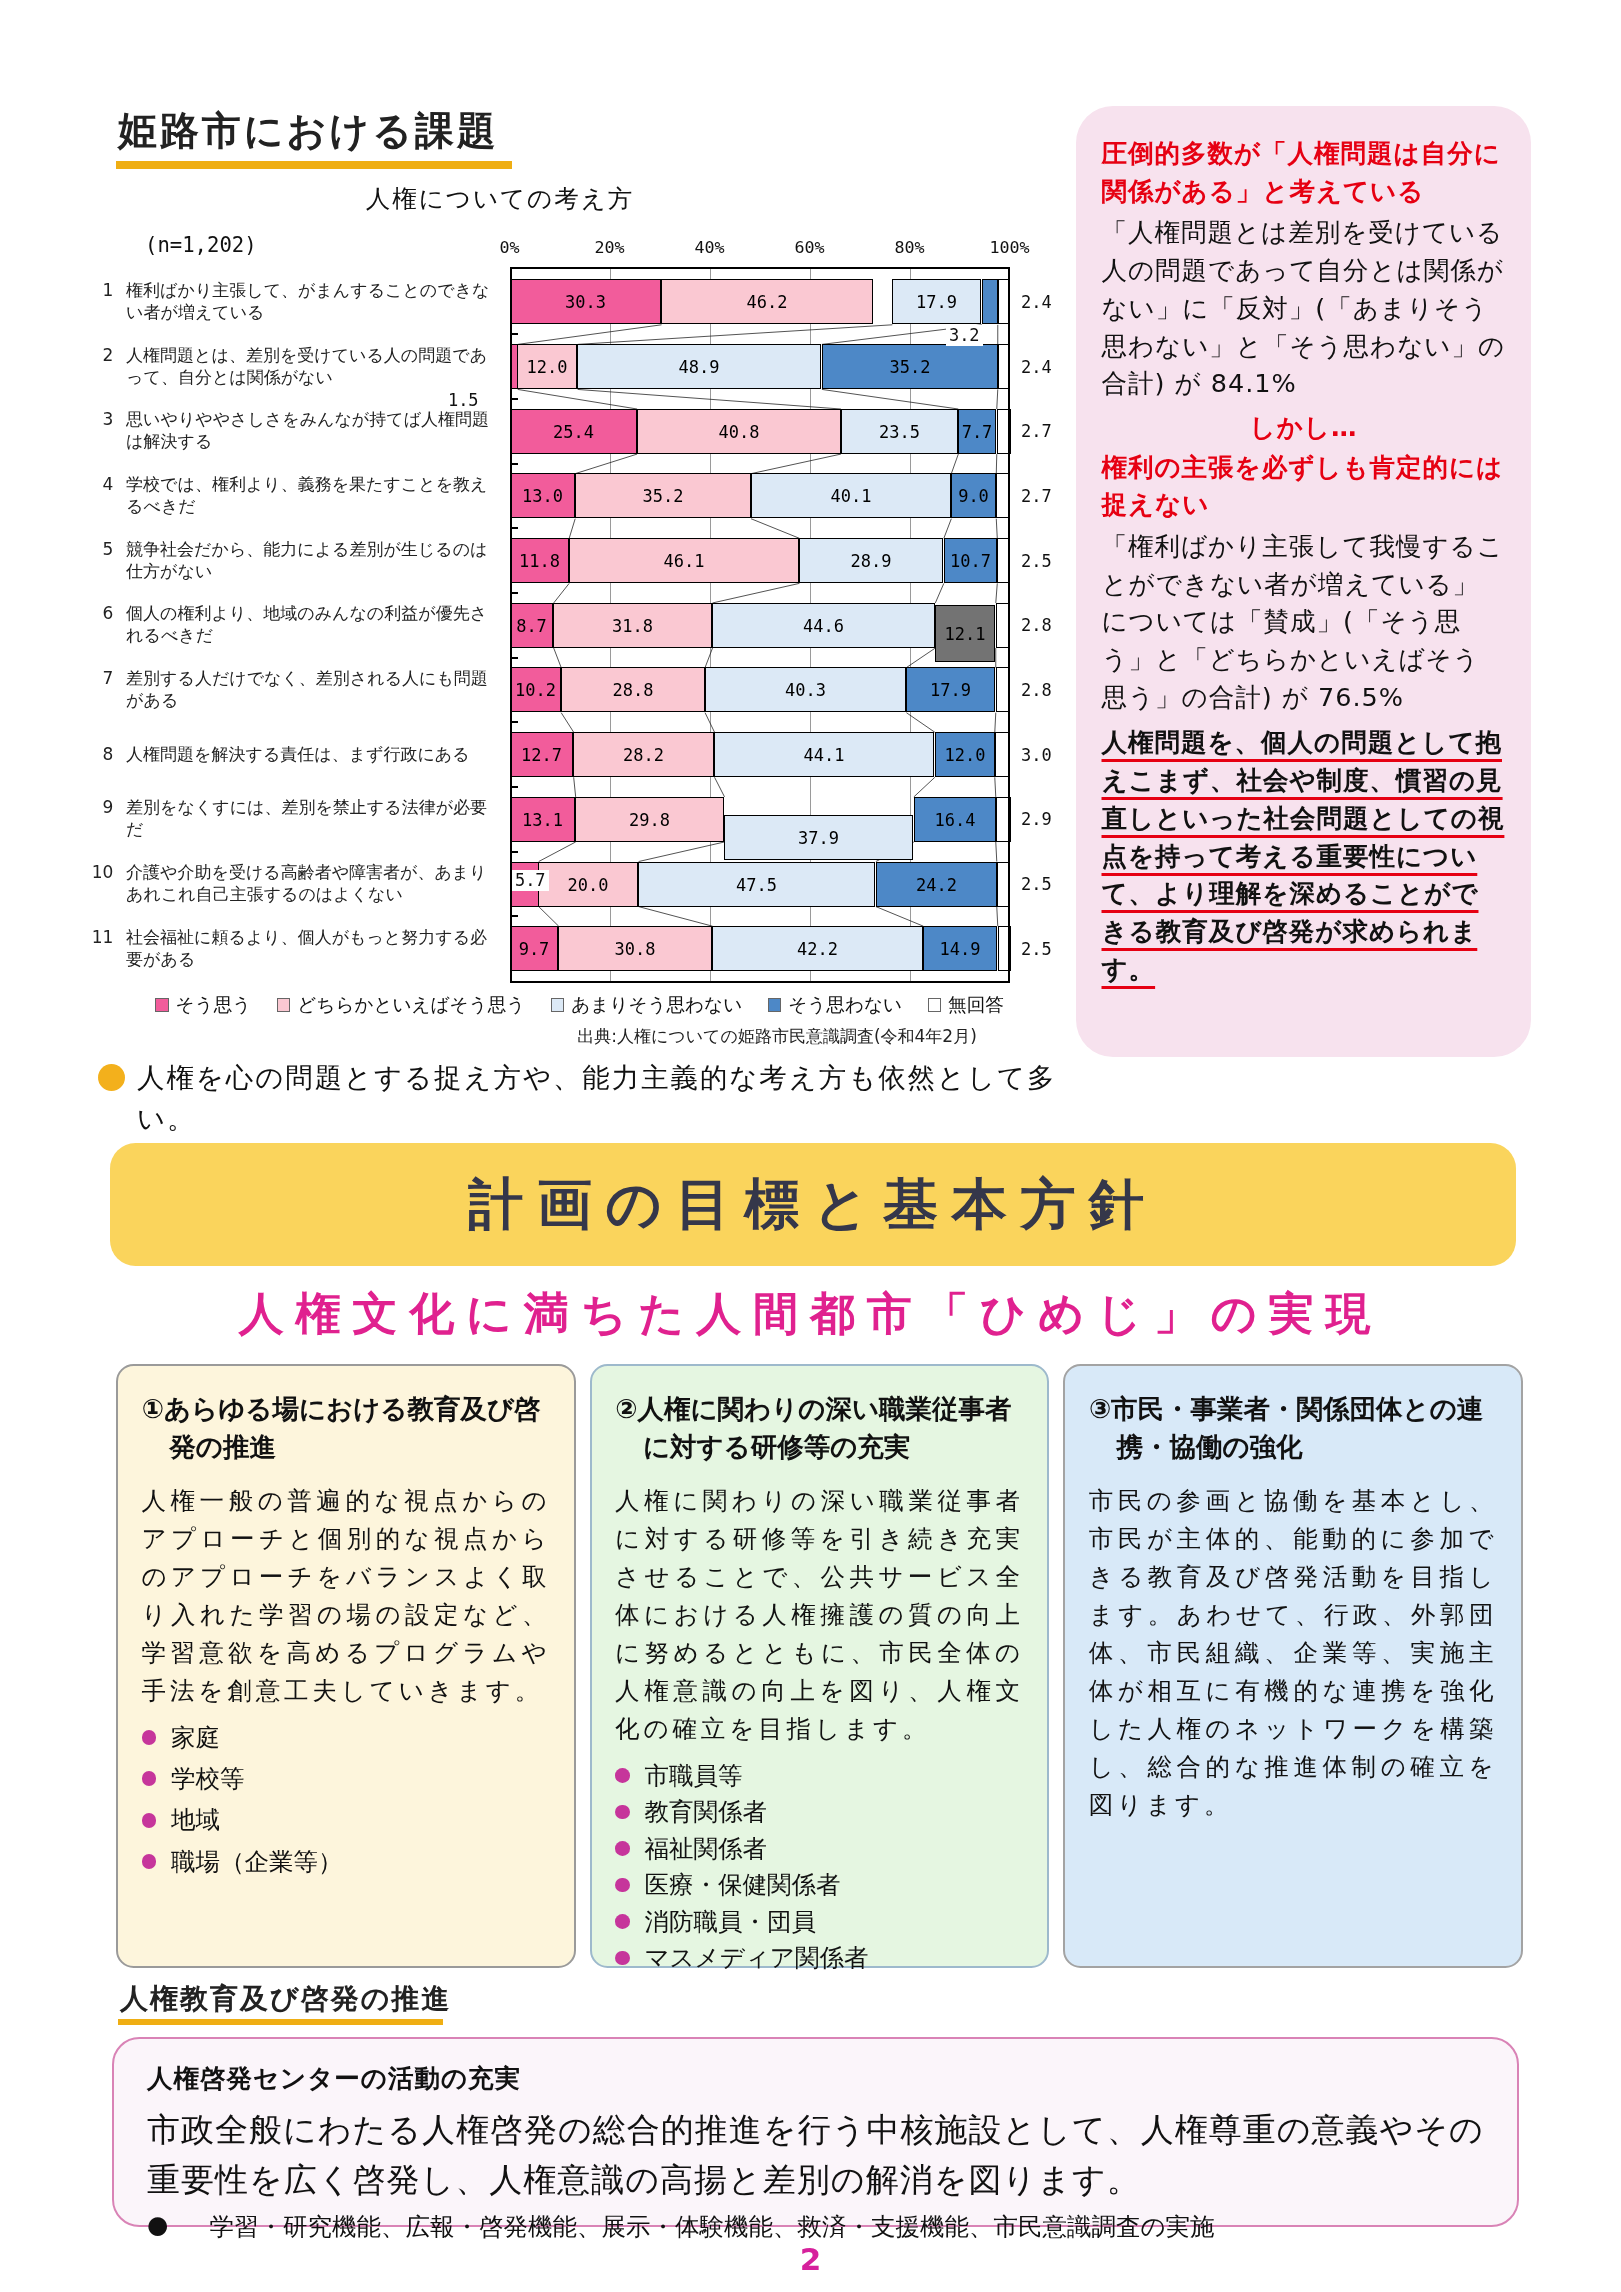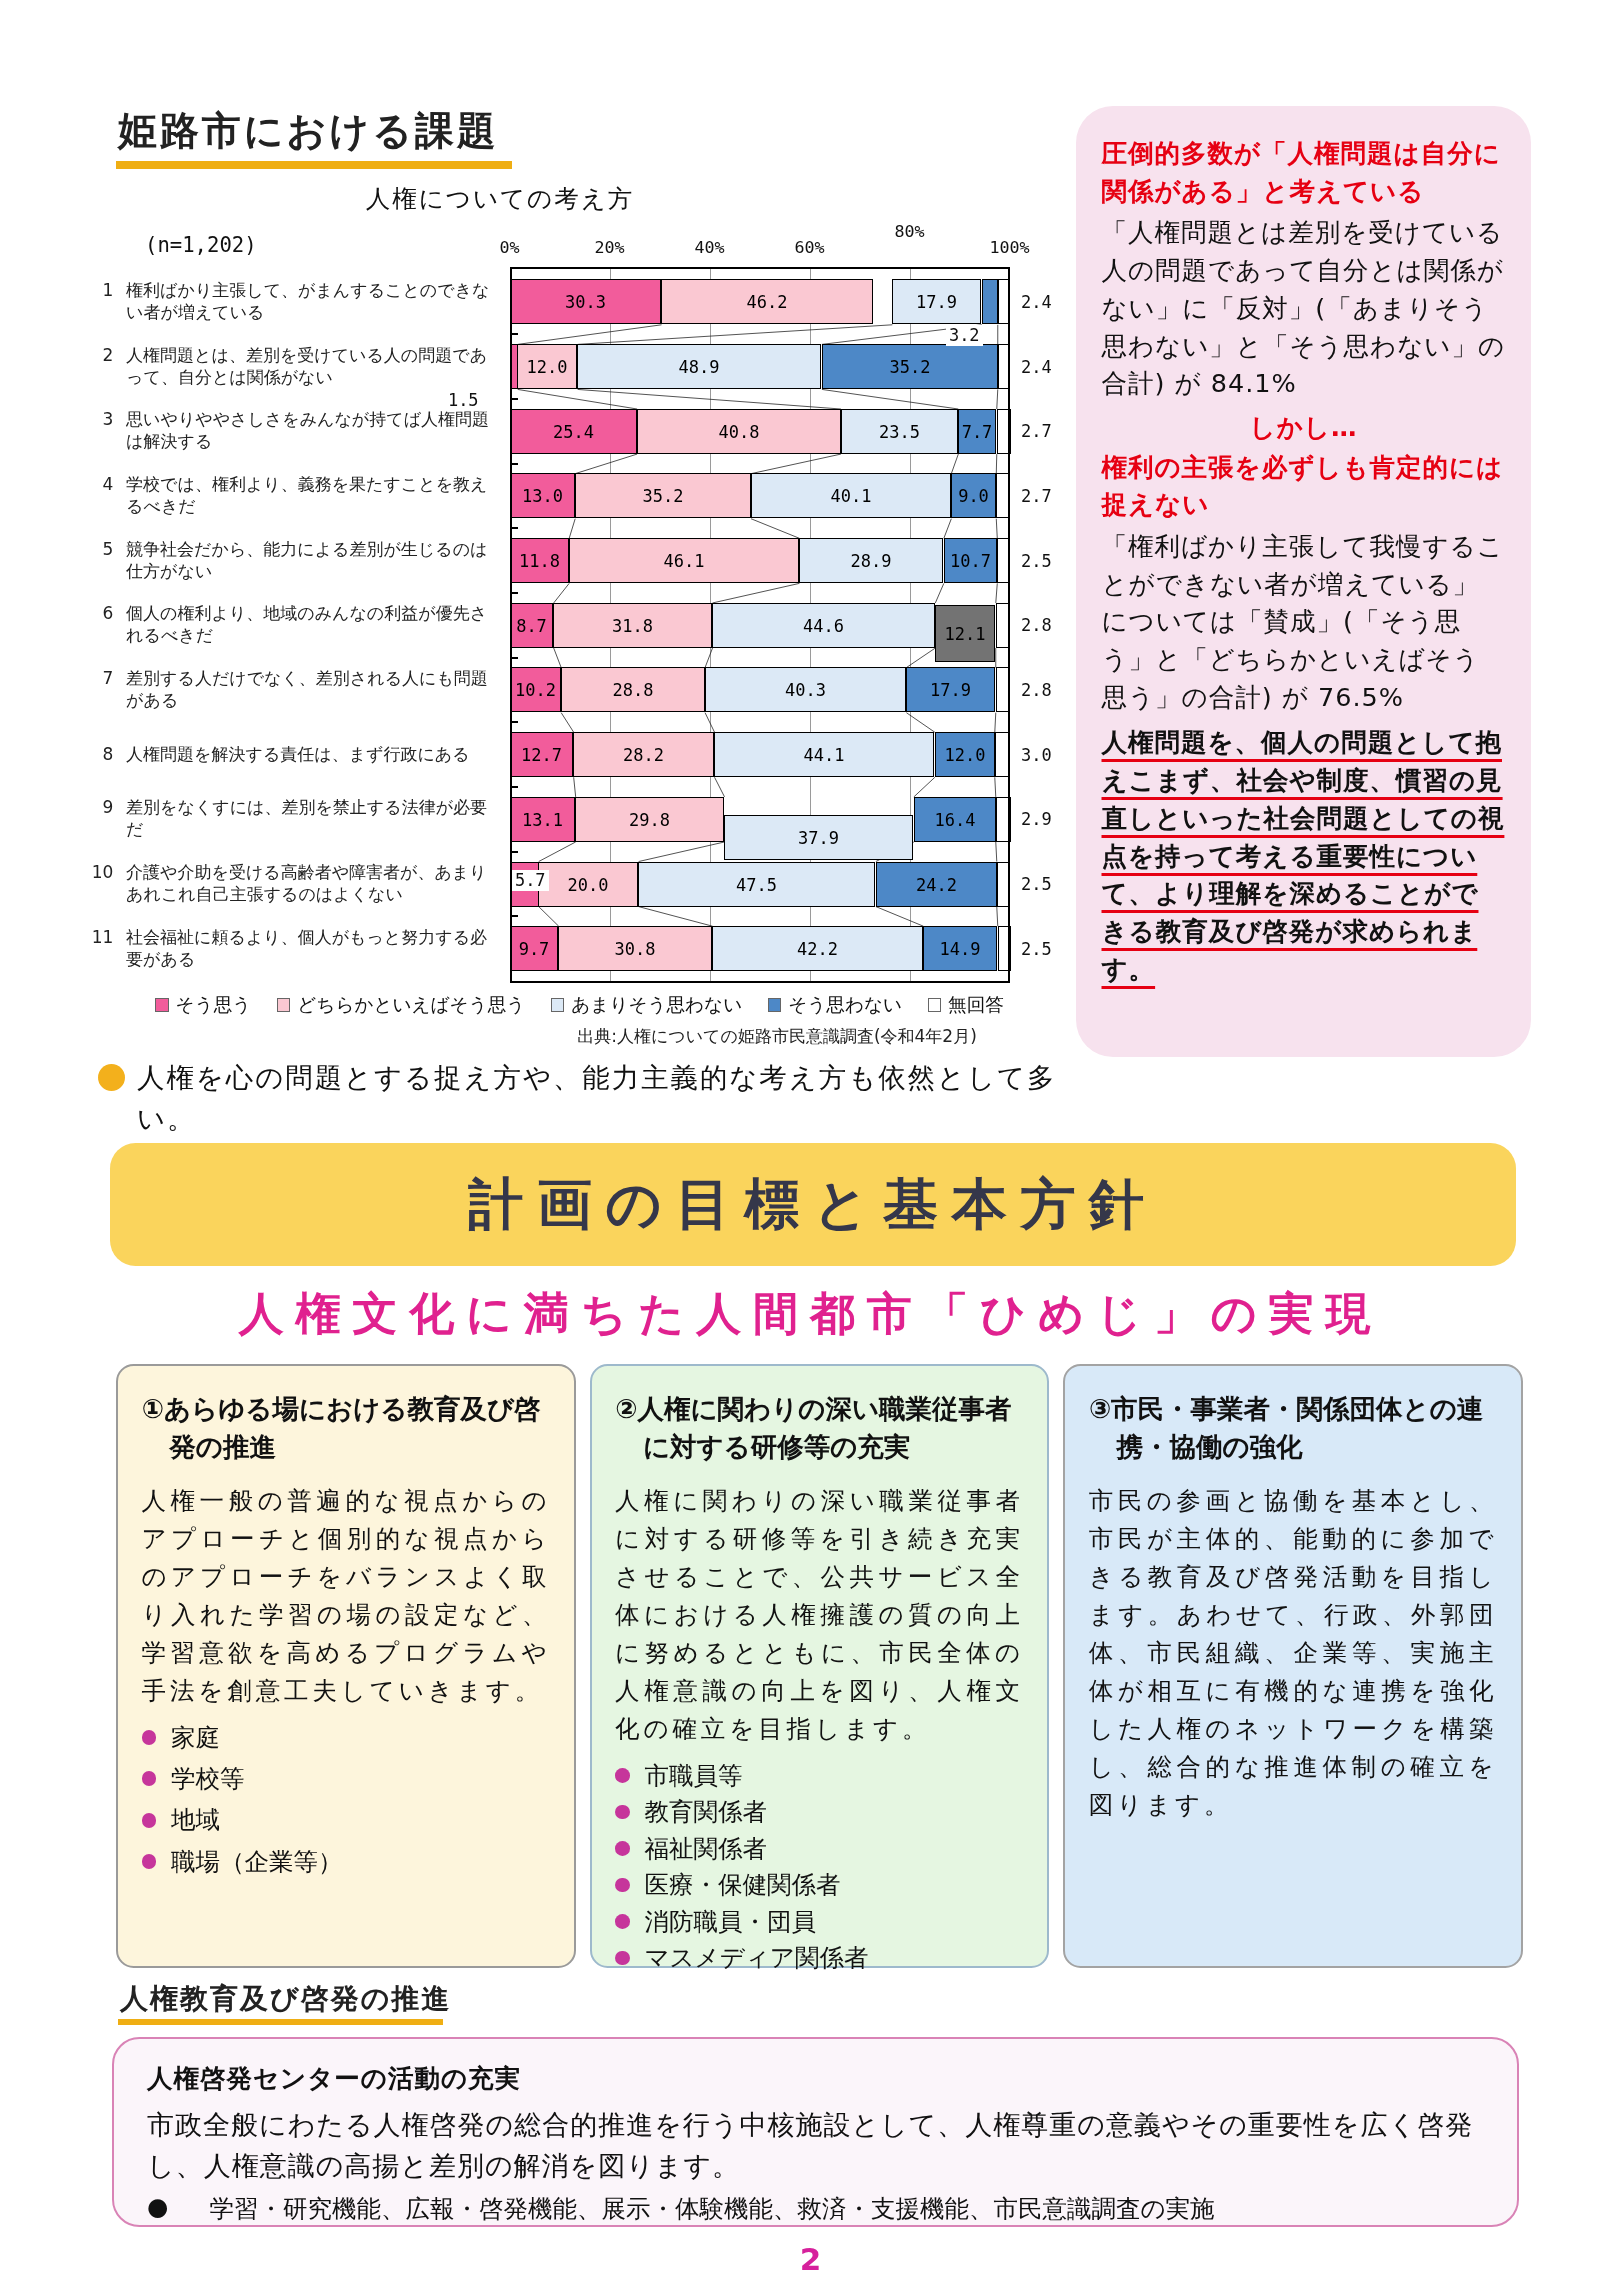--- a/index.html
+++ b/index.html
@@ -64,42 +64,42 @@
   .pbullet{display:flex;align-items:center;font-size:24.5px;line-height:1.45;margin:5.9px 0;}
   .pillar1 .pbullet{margin:1px 0;}
   .pdot{width:14.7px;height:14.7px;border-radius:50%;background:#c6359b;margin-right:14.7px;flex:none;}
 
   
   .promo-h{position:absolute;left:120px;top:1980px;font-size:28px;font-weight:bold;letter-spacing:2px;color:#222;}
   .promo-underline{position:absolute;left:118px;top:2019px;width:325px;height:5.9px;background:#efae13;}
   .promo-box{position:absolute;left:112px;top:2037px;width:1407px;height:190px;background:#fbf5fa;
              border:2.9px solid #d983b6;border-radius:27.4px;padding:21.6px 33px;box-sizing:border-box;}
   .promo-title{font-size:25.5px;font-weight:bold;letter-spacing:1px;margin-bottom:9.8px;}
-  .promo-body{font-size:27px;line-height:1.5;letter-spacing:1px;}
+  .promo-body{font-size:33px;line-height:1.5;letter-spacing:1px;}
   .promo-bullet{font-size:24.5px;margin-top:5.9px;display:flex;}
   .dot-black{margin-right:41px;flex:none;}
 
   .pageno{position:absolute;left:0;right:0;top:2241px;text-align:center;font-size:31px;font-weight:bold;color:#d6219c;}
 </style>
 </head>
 <body>
 
 <div class="page">
 
   <div class="h1">姫路市における課題</div>
   <div class="h1-underline"></div>
 
   <div class="chart-title">人権についての考え方</div>
   <div class="chart-n">(n=1,202)</div>
   <div id="chart-gen">
       <div class="xtick" style="left: 478px; top: 237px;">0%</div>
       <div class="xtick" style="left: 578px; top: 237px;">20%</div>
       <div class="xtick" style="left: 678px; top: 237px;">40%</div>
       <div class="xtick" style="left: 778px; top: 237px;">60%</div>
-      <div class="xtick" style="left: 878px; top: 221px;">80%</div>
+      <div class="xtick" style="left: 878px; top: 237px;">80%</div>
       <div class="xtick" style="left: 978px; top: 237px;">100%</div>
       <div class="grid" style="left: 610px; top: 267px; height: 716px;"></div>
       <div class="grid" style="left: 710px; top: 267px; height: 716px;"></div>
       <div class="grid" style="left: 810px; top: 267px; height: 716px;"></div>
       <div class="grid" style="left: 910px; top: 267px; height: 716px;"></div>
       <svg width="500" height="716" class="serieslines" style="left: 510px; top: 267px;" viewBox="0 0 510 731">
         <line x1="154.53" y1="59" x2="7.6499999999999995" y2="79" stroke="#222" stroke-width="0.8"></line>
         <line x1="390.15" y1="59" x2="68.85" y2="79" stroke="#222" stroke-width="0.8"></line>
         <line x1="481.44" y1="59" x2="318.23999999999995" y2="79" stroke="#222" stroke-width="0.8"></line>
         <line x1="497.76" y1="59" x2="497.75999999999993" y2="79" stroke="#222" stroke-width="0.8"></line>

